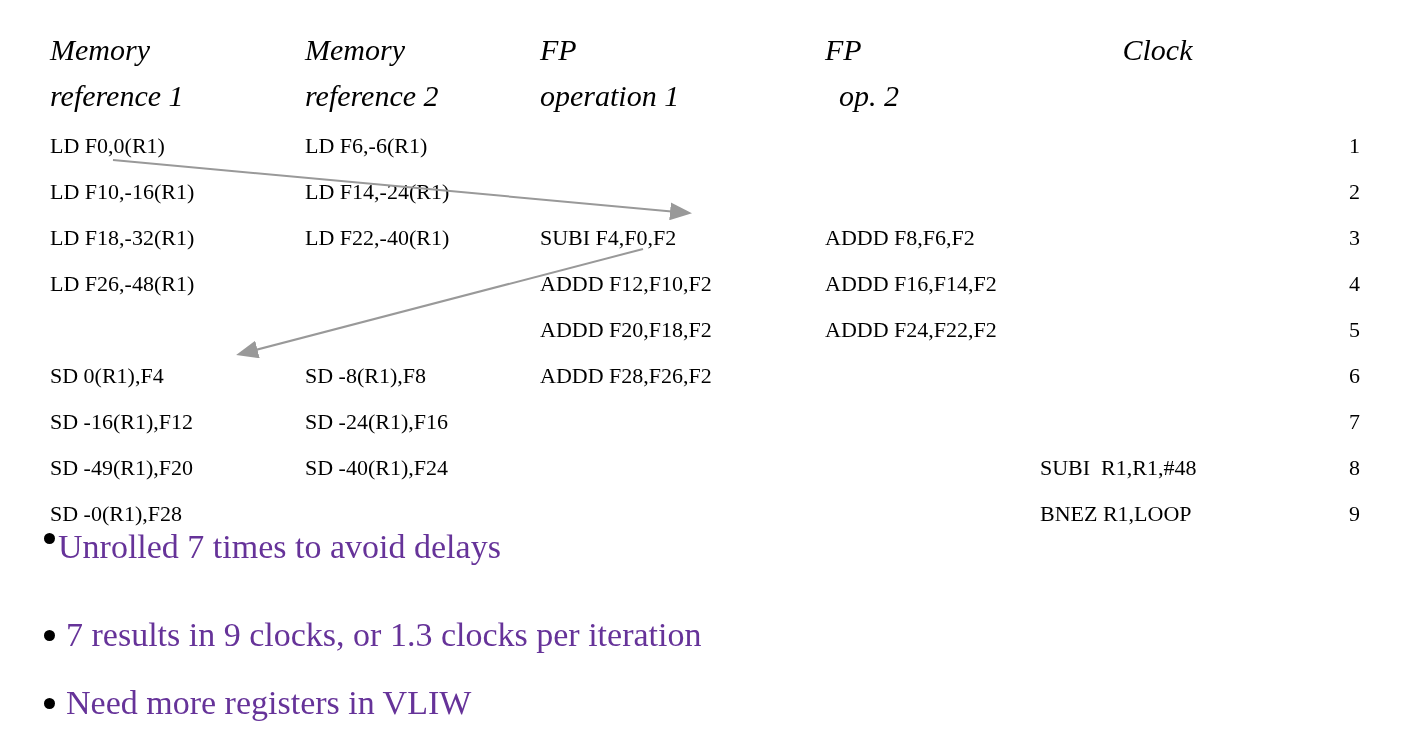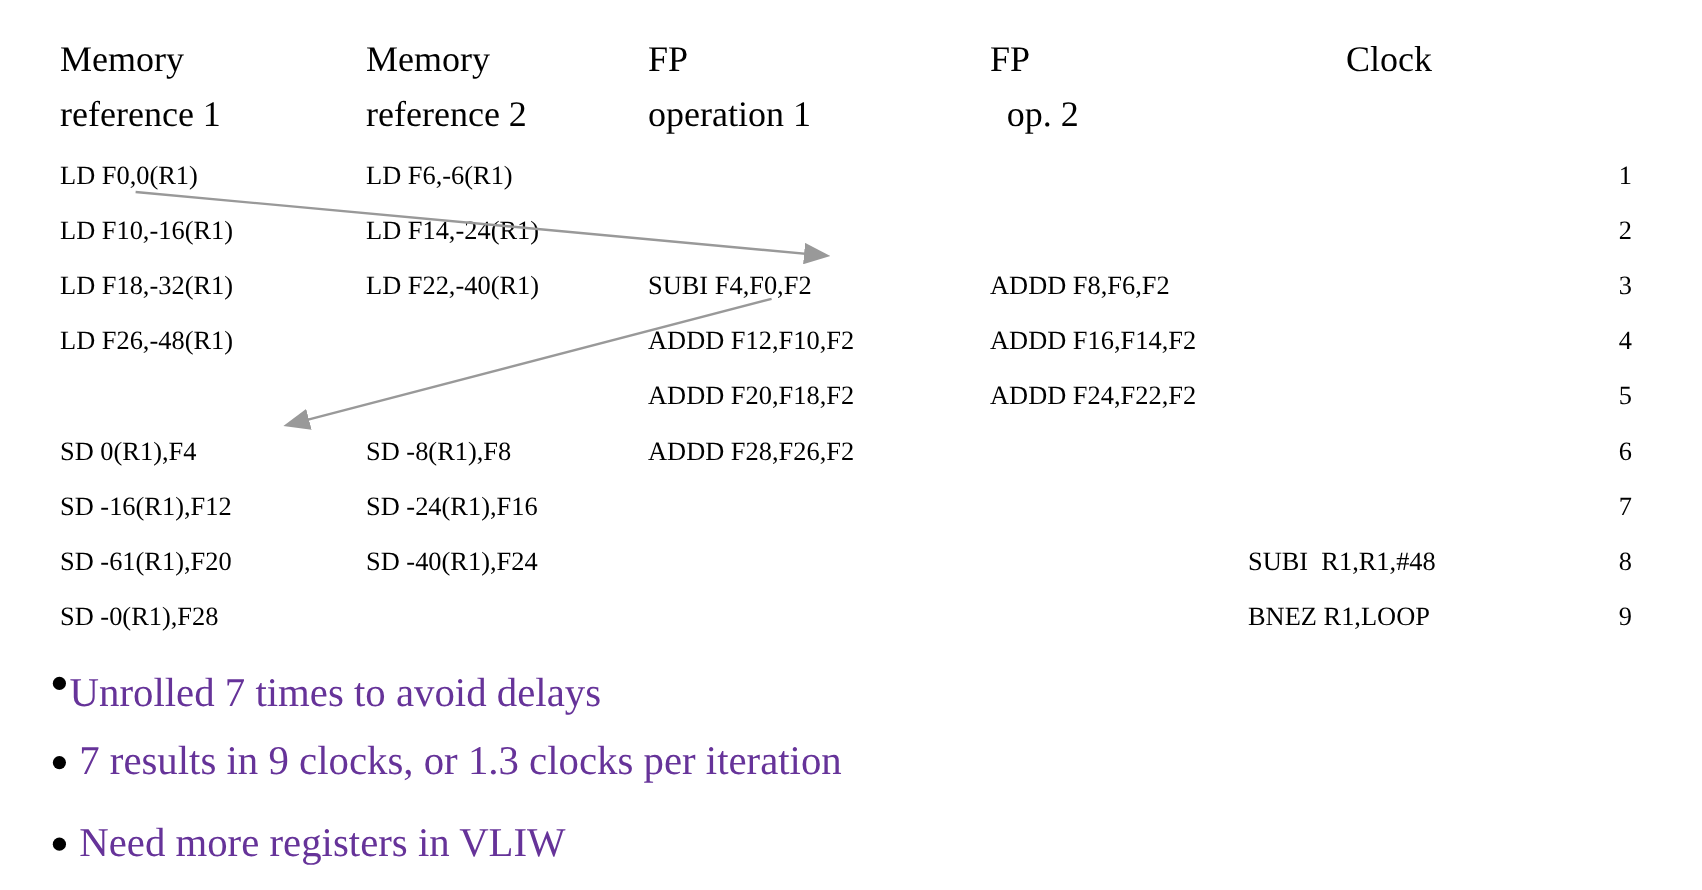--- a/index.html
+++ b/index.html
@@ -3,39 +3,39 @@
 <meta charset="utf-8">
 <style>
   html,body{margin:0;padding:0;background:#ffffff;}
   #page{position:relative;width:1418px;height:742px;background:#ffffff;overflow:hidden;
         font-family:"Liberation Serif","DejaVu Serif",serif;color:#000;}
 
   
   #schedule{position:absolute;left:0;top:27px;width:1418px;}
   .grid{display:grid;grid-template-columns:255px 235px 285px 215px 235px 143px;
         padding-left:50px;box-sizing:border-box;width:1418px;}
-  .hcell{}
+  .hcell{font-style:italic;}
   .hline{height:46px;line-height:46px;font-size:30px;white-space:pre;}
   .hline.indent{padding-left:14px;}
   .hline.right{text-align:center;}
   #table-body{margin-top:4px;}
   .cell{height:46px;line-height:46px;font-size:22px;white-space:pre;}
   .cell.c5{text-align:right;padding-right:58px;}
 
   
   #arrow-overlay{position:absolute;left:0;top:0;width:1418px;height:742px;
                  pointer-events:none;z-index:5;}
 
   
   .bullet{position:absolute;left:44px;height:44px;display:flex;align-items:center;
           font-size:34px;line-height:44px;}
   .bullet .btext{color:#663399;white-space:pre;}
   .dot{width:11px;height:11px;border-radius:50%;background:#000;flex:0 0 auto;margin-right:11px;}
   .bullet.first .dot{margin-right:3px;position:relative;top:-9px;}
-  #bullet-1{top:556px;}
+  #bullet-1{top:525px;}
   #bullet-2{top:613px;}
   #bullet-3{top:669px;margin-top:12px;}
 </style>
 </head>
 <body>
 
 <div id="page">
 
   <div id="schedule">
     <div class="grid">
@@ -96,21 +96,21 @@
         <div class="cell c2">ADDD F28,F26,F2</div>
         <div class="cell c3"></div>
         <div class="cell c4"></div>
         <div class="cell c5">6</div>
         <div class="cell c0">SD -16(R1),F12</div>
         <div class="cell c1">SD -24(R1),F16</div>
         <div class="cell c2"></div>
         <div class="cell c3"></div>
         <div class="cell c4"></div>
         <div class="cell c5">7</div>
-        <div class="cell c0">SD -61(R1),F20</div>
+        <div class="cell c0">SD -49(R1),F20</div>
         <div class="cell c1">SD -40(R1),F24</div>
         <div class="cell c2"></div>
         <div class="cell c3"></div>
         <div class="cell c4">SUBI  R1,R1,#48</div>
         <div class="cell c5">8</div>
         <div class="cell c0">SD -0(R1),F28</div>
         <div class="cell c1"></div>
         <div class="cell c2"></div>
         <div class="cell c3"></div>
         <div class="cell c4">BNEZ R1,LOOP</div>

